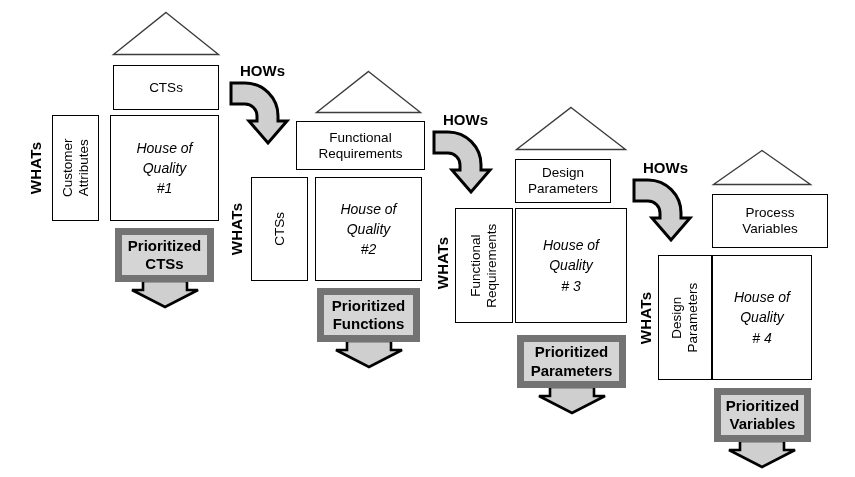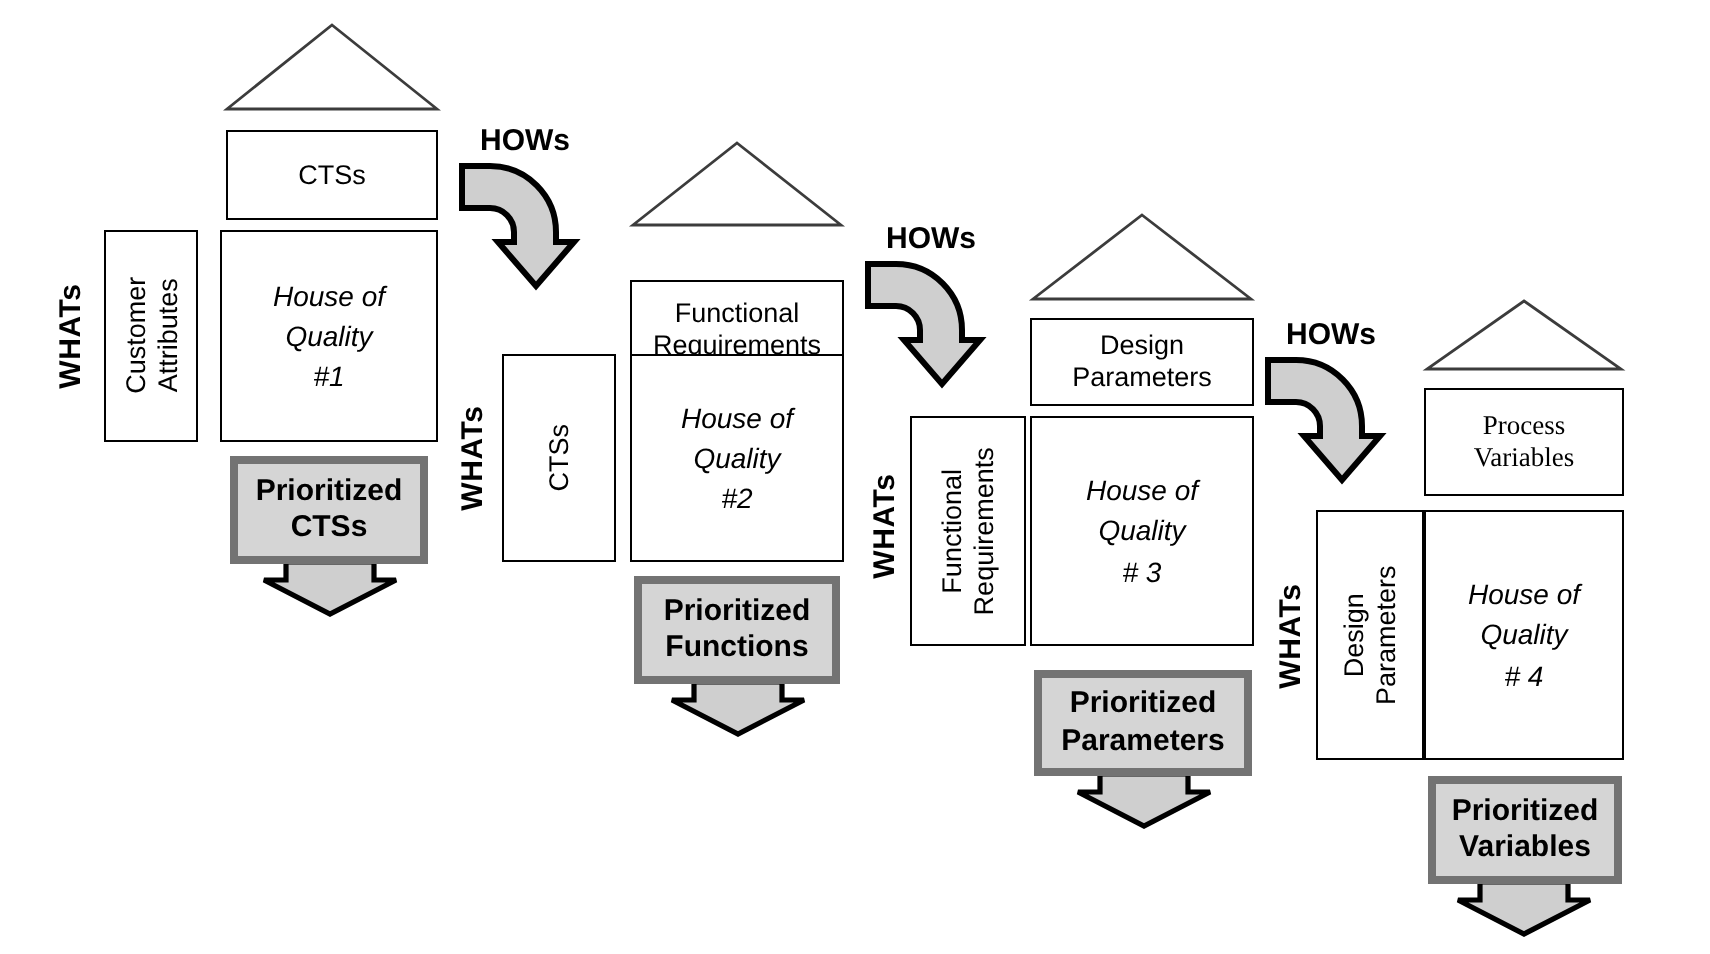--- a/index.html
+++ b/index.html
@@ -10,21 +10,21 @@
   .abs{position:absolute;}
   svg.abs{overflow:visible;display:block;}
   .box{
     border:1.7px solid #000;background:#fff;box-sizing:border-box;
     display:flex;align-items:center;justify-content:center;
     text-align:center;white-space:pre-line;
   }
   .lbl{font-size:13.5px;line-height:1.16;}
   .main-box{font-size:14px;line-height:1.45;font-style:italic;}
   .prio-box{
-    border:4px solid #737373;background:#d5d5d5;box-sizing:border-box;
+    border:7px solid #737373;background:#d5d5d5;box-sizing:border-box;
     font-weight:700;font-size:15px;line-height:1.22;
     display:flex;align-items:center;justify-content:center;
     text-align:center;white-space:pre-line;z-index:2;
   }
   .rot{
     transform:rotate(-90deg);white-space:pre-line;text-align:center;
     font-size:13.5px;line-height:1.16;flex:0 0 auto;
   }
   .whats{
     font-weight:700;font-size:15px;text-align:center;letter-spacing:.3px;
@@ -64,21 +64,21 @@
   </svg>
 
   <div class="hows abs" style="left:225px;top:62px;width:60px;">HOWs</div>
   <svg class="abs" style="left:228px;top:80px;" width="62" height="66" viewBox="0 0 60 66">
     <path class="shape-gray" stroke-width="3" d="M2,3 L16,3 A33,33 0 0 1 49,36 L49,41 L58,41 L39,63 L20,41 L28,41 L28,36 A12,12 0 0 0 16,24 L2,24 Z"></path>
   </svg>
 
   <svg class="abs" style="left:315px;top:70px;" width="107" height="44" viewBox="0 0 107 44">
     <polygon class="roof-shape" points="53.5,1.5 105.5,42.5 1.5,42.5"></polygon>
   </svg>
-  <div class="box lbl abs" style="left:315px;top:121px;width:107px;height:49px;margin-top:19px;">
+  <div class="box lbl abs" style="left:296px;top:121px;width:129px;height:49px;">
     <span>Functional
 Requirements</span>
   </div>
   <div class="whats abs" style="left:202px;top:220px;width:70px;">WHATs</div>
   <div class="box abs" style="left:251px;top:177px;width:57px;height:104px;">
     <div class="rot" style="width:98px;">CTSs</div>
   </div>
   <div class="box main-box abs" style="left:315px;top:177px;width:107px;height:104px;">
     <span>House of
 Quality
@@ -93,21 +93,21 @@
   </svg>
 
   <div class="hows abs" style="left:428px;top:111px;width:60px;">HOWs</div>
   <svg class="abs" style="left:431px;top:129px;" width="62" height="66" viewBox="0 0 60 66">
     <path class="shape-gray" stroke-width="3" d="M2,3 L16,3 A33,33 0 0 1 49,36 L49,41 L58,41 L39,63 L20,41 L28,41 L28,36 A12,12 0 0 0 16,24 L2,24 Z"></path>
   </svg>
 
   <svg class="abs" style="left:515px;top:106px;" width="112" height="45" viewBox="0 0 112 45">
     <polygon class="roof-shape" points="56,1.5 110.5,43.5 1.5,43.5"></polygon>
   </svg>
-  <div class="box lbl abs" style="left:515px;top:159px;width:112px;height:44px;">
+  <div class="box lbl abs" style="left:515px;top:159px;width:96px;height:44px;">
     <span>Design
 Parameters</span>
   </div>
   <div class="whats abs" style="left:408px;top:254px;width:70px;">WHATs</div>
   <div class="box abs" style="left:455px;top:208px;width:58px;height:115px;">
     <div class="rot" style="width:110px;">Functional
 Requirements</div>
   </div>
   <div class="box main-box abs" style="left:515px;top:208px;width:112px;height:115px;">
     <span>House of
@@ -123,21 +123,21 @@
   </svg>
 
   <div class="hows abs" style="left:628px;top:159px;width:60px;">HOWs</div>
   <svg class="abs" style="left:631px;top:177px;" width="62" height="66" viewBox="0 0 60 66">
     <path class="shape-gray" stroke-width="3" d="M2,3 L16,3 A33,33 0 0 1 49,36 L49,41 L58,41 L39,63 L20,41 L28,41 L28,36 A12,12 0 0 0 16,24 L2,24 Z"></path>
   </svg>
 
   <svg class="abs" style="left:712px;top:149px;" width="100" height="37" viewBox="0 0 100 37">
     <polygon class="roof-shape" points="50,1.5 98.5,35.5 1.5,35.5"></polygon>
   </svg>
-  <div class="box lbl abs" style="left:712px;top:194px;width:100px;height:54px;font-family:Liberation Serif, serif;">
+  <div class="box lbl abs" style="left:712px;top:194px;width:116px;height:54px;">
     <span>Process
 Variables</span>
   </div>
   <div class="whats abs" style="left:611px;top:309px;width:70px;">WHATs</div>
   <div class="box abs" style="left:658px;top:255px;width:54px;height:125px;">
     <div class="rot" style="width:118px;">Design
 Parameters</div>
   </div>
   <div class="box main-box abs" style="left:712px;top:255px;width:100px;height:125px;">
     <span>House of

